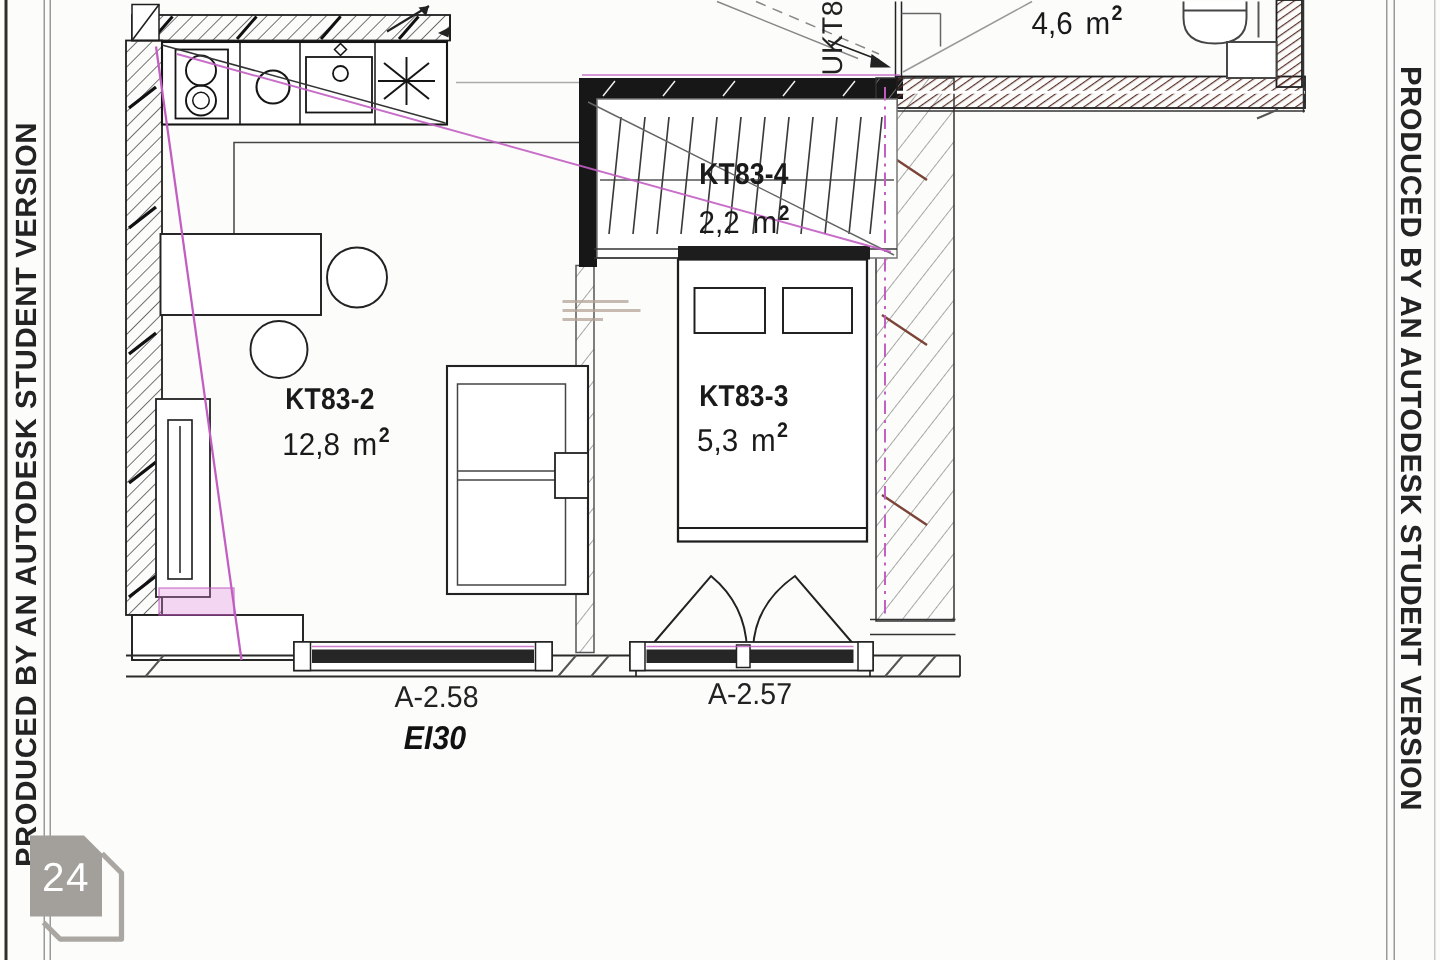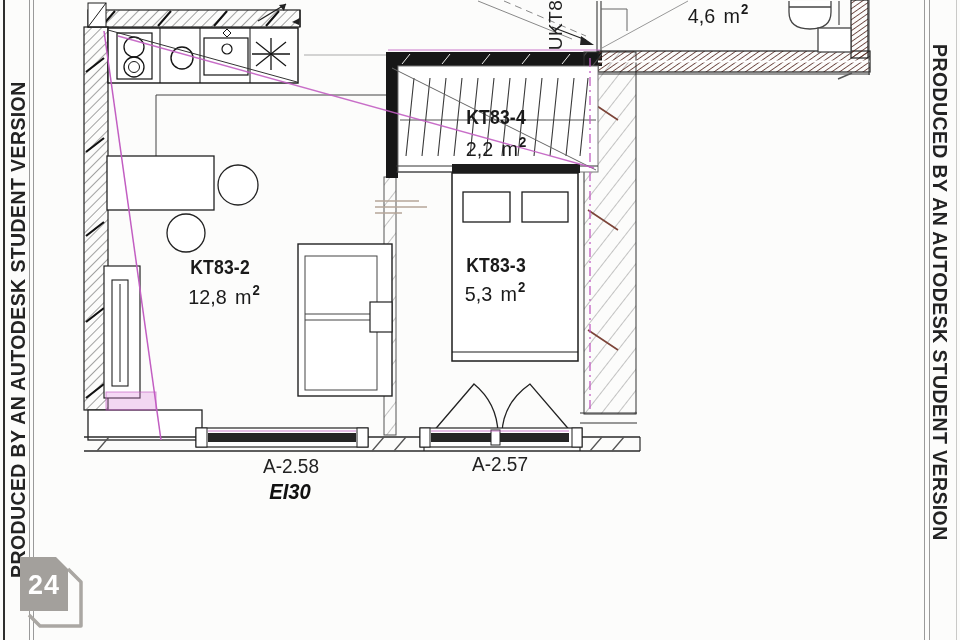--- a/index.html
+++ b/index.html
@@ -20,21 +20,21 @@
   .duct-label{font-size:19px;color:#222;transform:translate(-50%,-50%) rotate(-90deg);letter-spacing:.5px;}
   .watermark{
     position:absolute;font-size:19.5px;font-weight:700;color:#232323;
     letter-spacing:.4px;white-space:nowrap;width:530px;
   }
   .watermark.left{left:7px;top:578px;transform:rotate(-90deg);transform-origin:left top;}
   .watermark.right{left:951px;top:44px;transform:rotate(90deg);transform-origin:left top;}
   .edge-line{position:absolute;top:0;height:640px;}
   .badge-num{
     position:absolute;left:20px;top:560px;width:48px;height:50px;
-    color:#fff;font-size:27px;font-weight:700;letter-spacing:1px;
+    color:#fff;font-size:27px;font-weight:400;letter-spacing:1px;
     display:flex;align-items:center;justify-content:center;
   }
   .tiny-note{position:absolute;left:375px;top:200px;width:56px;}
   .tiny-note i{display:block;height:2px;background:#b6a698;opacity:.75;margin-bottom:4px;}
 </style>
 </head>
 <body>
 
 <div class="paper">
 

